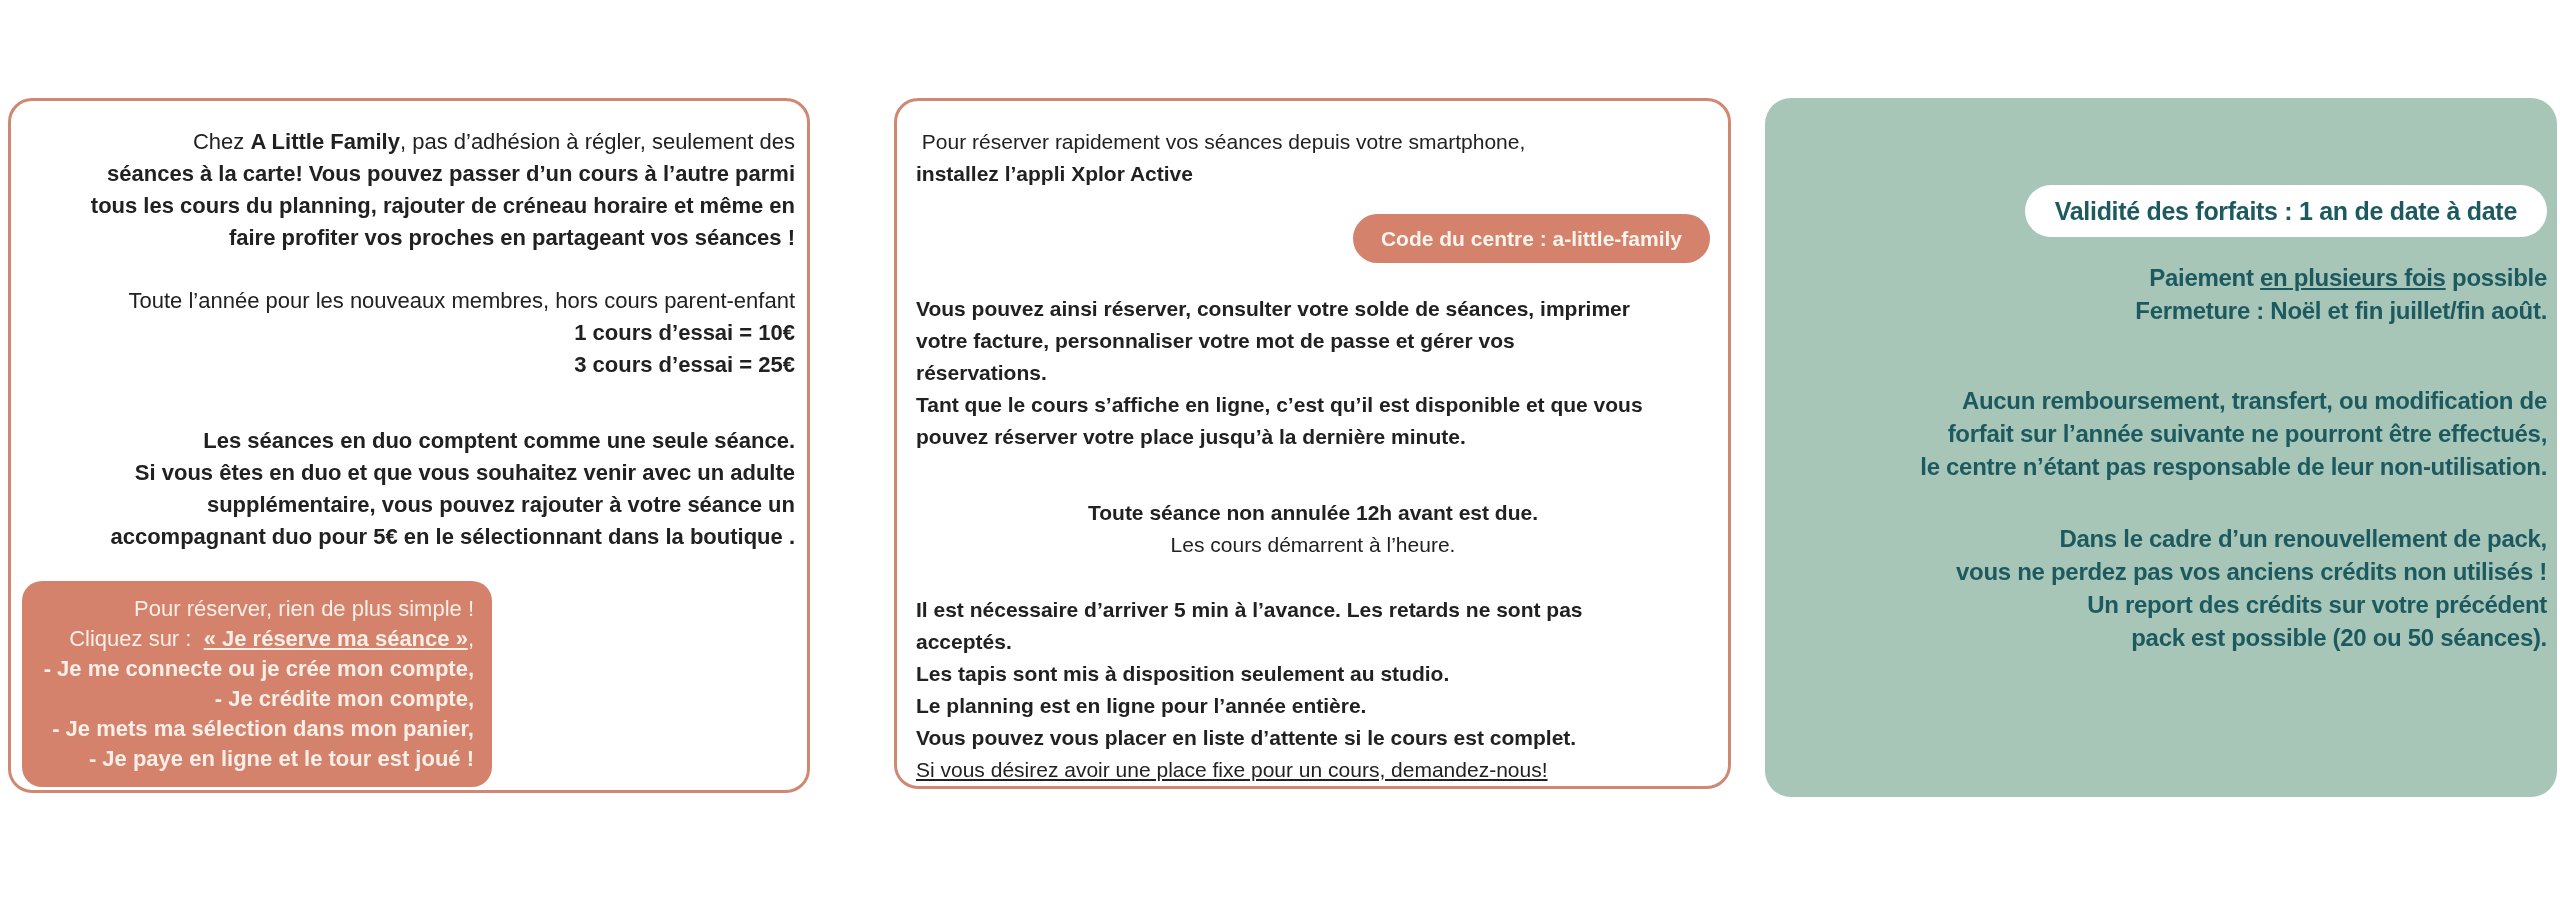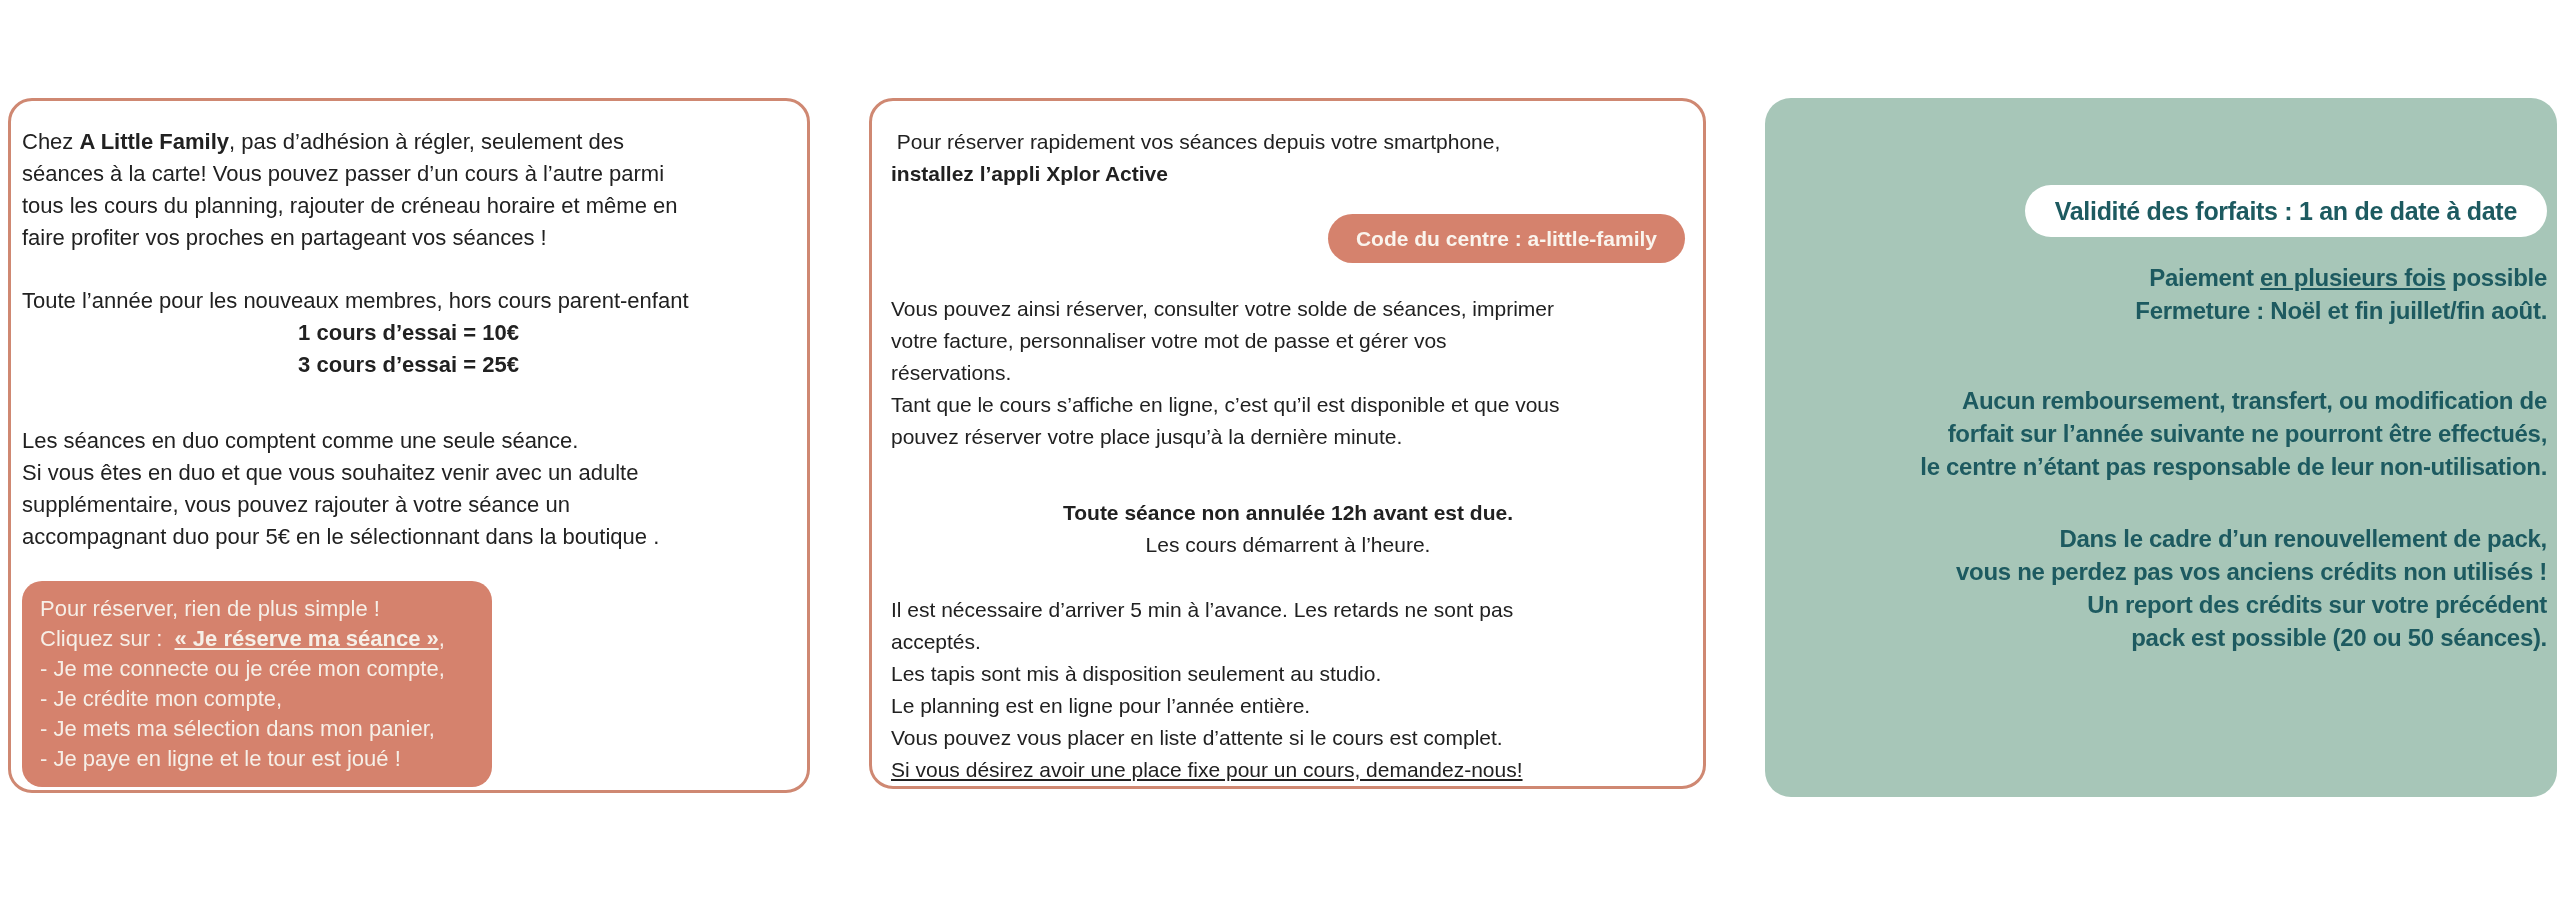--- a/index.html
+++ b/index.html
@@ -13,28 +13,28 @@
   html,body{margin:0;padding:0;}
   body{
     width:2560px;height:910px;background:#ffffff;overflow:hidden;
     font-family:"Liberation Sans","DejaVu Sans",sans-serif;
     -webkit-font-smoothing:antialiased;
   }
   .page{position:relative;width:2560px;height:910px;}
   .card{position:absolute;top:98px;box-sizing:border-box;}
   .outlined{background:#ffffff;border:3px solid var(--border);border-radius:24px;}
   #card1{left:8px;width:802px;height:695px;padding:25px 12px 0 11px;}
-  #card2{left:869px;width:837px;height:691px;padding:25px 18px 0 19px;}
+  #card2{left:894px;width:837px;height:691px;padding:25px 18px 0 19px;}
   #card3{left:1765px;width:792px;height:699px;background:var(--green);border-radius:26px;
          text-align:right;color:var(--teal);padding:87px 10px 0 10px;}
 
   .l{white-space:pre;line-height:32px;color:var(--ink);margin:0;}
-  #card1 .l, #card1 .lines>div{font-size:22px;}
+  #card1 .l, #card1 .lines>div{font-size:22px;text-align:right;}
   #card2 .l, #card2 .lines>div{font-size:21px;}
-  .lines>div{white-space:pre;line-height:32px;color:var(--ink);}
+  .lines>div{white-space:pre;line-height:32px;color:var(--ink);font-weight:bold;}
   .b{font-weight:700;}
   .u{text-decoration:underline;}
   .center{text-align:center;}
   .mt31{margin-top:31px;} .mt32{margin-top:44px;} .mt33{margin-top:33px;} .mt24{margin-top:24px;} .mt30{margin-top:30px;}
 
   
   .booking-box{
     margin-top:28px;width:470px;box-sizing:border-box;
     background:var(--salmon);border-radius:20px;padding:13px 18px;
   }

